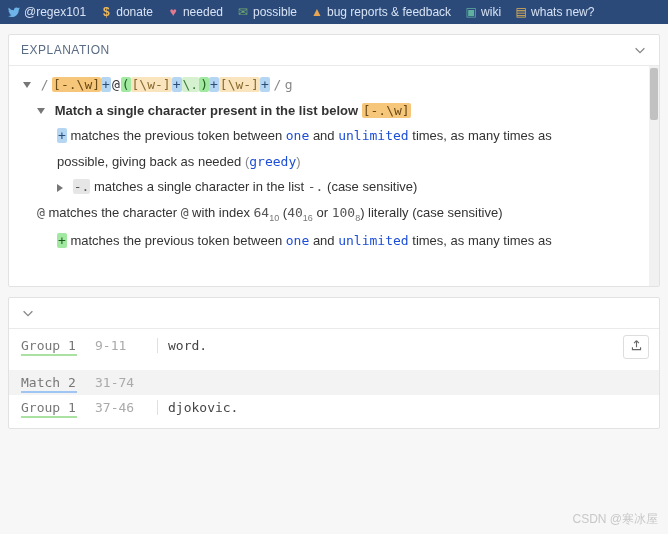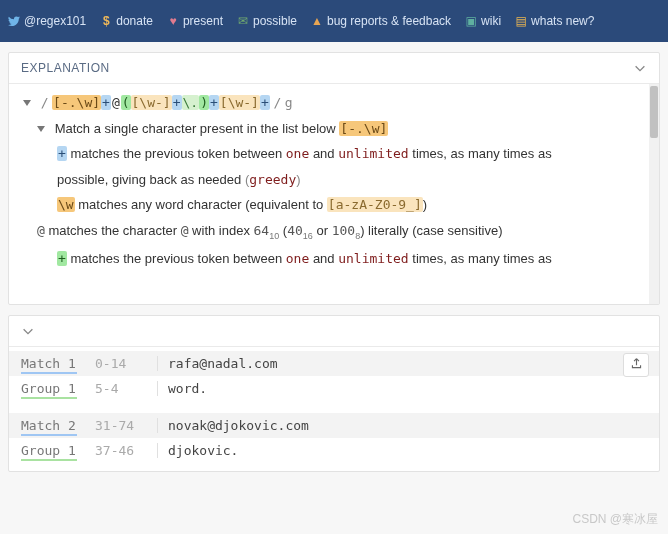--- a/index.html
+++ b/index.html
@@ -1,38 +1,38 @@
 <!DOCTYPE html>
 <html><head>
 <meta charset="utf-8">
 <style>
   * { box-sizing: border-box; margin: 0; padding: 0; }
   body { font-family: -apple-system, BlinkMacSystemFont, "Segoe UI", Arial, sans-serif; font-size: 13px; background: #f7f7f7; width: 668px; }
-  .topbar { background: #2b4a7a; height: 42px; display: flex; align-items: center; padding: 4px 8px; gap: 14px; color: #d7e3f4; font-size: 12px; }
+  .topbar { background: #2b4a7a; height: 24px; display: flex; align-items: center; padding: 4px 8px; gap: 14px; color: #d7e3f4; font-size: 12px; }
   .topbar .nav-item { display: flex; align-items: center; gap: 4px; cursor: pointer; }
   .topbar .ico { width: 12px; height: 12px; display: inline-flex; align-items: center; justify-content: center; }
   .panel { background: #fff; border: 1px solid #e2e2e2; margin: 10px 8px 0; border-radius: 2px; position: relative; }
   .panel-hdr { display: flex; align-items: center; justify-content: space-between; padding: 8px 12px; border-bottom: 1px solid #eaeaea; color: #5a6b84; font-size: 12px; letter-spacing: 0.5px; }
   .chev { width: 14px; height: 14px; color: #888; }
   .expl-body { padding: 6px 8px 6px 8px; height: 220px; overflow: hidden; position: relative; }
   .scrollbar { position: absolute; right: 0; top: 0; width: 10px; height: 100%; background: #f1f1f1; }
   .thumb { position: absolute; right: 1px; top: 2px; width: 8px; height: 52px; background: #c1c1c1; border-radius: 2px; }
   .line { padding: 3px 0 3px 6px; color: #333; line-height: 1.5; }
   .tw { display: inline-block; width: 0; height: 0; border-left: 4px solid transparent; border-right: 4px solid transparent; border-top: 6px solid #777; margin-right: 6px; vertical-align: 1px; }
   .tw.closed { border-top: 4px solid transparent; border-bottom: 4px solid transparent; border-left: 6px solid #777; border-right: 0; vertical-align: -1px; }
   .tok { font-family: ui-monospace, Menlo, Consolas, monospace; font-size: 13px; border-radius: 2px; padding: 0 1px; }
   .t-yellow { background: #f6c77a; color: #6b4a17; }
   .t-yellow-dim { background: #fae4bd; color: #8a6a2f; }
   .t-green { background: #a1e8a1; color: #1e5c1e; }
   .t-green-dim { background: #d6f1cf; color: #3a7a3a; }
   .t-blue { background: #b5d6f2; color: #2a4e77; }
   .t-gray { background: #e6e6e6; color: #555; }
   .slash { color: #888; font-family: ui-monospace, Menlo, Consolas, monospace; }
-  .bold { font-weight: 400; color: #333; }
-  .kw { color: #7f1d1d; font-family: ui-monospace, Menlo, Consolas, monospace; }
+  .bold { font-weight: 700; color: #333; }
+  .kw { color: #1d4ed8; font-family: ui-monospace, Menlo, Consolas, monospace; }
   .paren { color: #888; }
   .lit { font-family: ui-monospace, Menlo, Consolas, monospace; color: #555; }
   .sub { font-size: 9px; vertical-align: sub; color: #777; }
   .ind1 { padding-left: 20px; }
   .ind2 { padding-left: 40px; }
 
   .match-body { padding: 4px 0 8px; position: relative; }
   .export-btn { position: absolute; right: 10px; top: 6px; width: 26px; height: 24px; border: 1px solid #ddd; border-radius: 3px; background: #fff; display: flex; align-items: center; justify-content: center; color: #666; }
   .mrow { display: flex; align-items: center; padding: 5px 12px; gap: 12px; color: #444; font-family: ui-monospace, Menlo, Consolas, monospace; font-size: 13px; }
   .mrow.alt { background: #f3f3f3; }
@@ -55,21 +55,21 @@
         </svg>
       </span>
       <span>@regex101</span>
     </div>
   <div class="nav-item">
       <span class="ico" style="color:#f0b95a;font-weight:bold">$</span>
       <span>donate</span>
     </div>
   <div class="nav-item">
       <span class="ico" style="color:#e07b8f">♥</span>
-      <span>present</span>
+      <span>needed</span>
     </div>
   <div class="nav-item">
       <span class="ico" style="color:#6fa86f">✉</span>
       <span>possible</span>
     </div>
   <div class="nav-item">
       <span class="ico" style="color:#e8a552">▲</span>
       <span>bug reports &amp; feedback</span>
     </div>
   <div class="nav-item">
@@ -105,24 +105,25 @@
       <span class="tok t-yellow">[-.\w]</span>
     </div>
 
     <div class="line ind2">
       <span class="tok t-blue">+</span><span> matches the previous token between </span><span class="kw">one</span><span> and </span><span class="kw">unlimited</span><span> times, as many times as</span>
     </div>
     <div class="line ind2">
       <span>possible, giving back as needed </span><span class="paren">(</span><span class="kw">greedy</span><span class="paren">)</span>
     </div>
 
+    <div class="line ind2">
+      <span class="tw closed"></span>
+      <span class="tok t-gray">-.</span><span> matches a single character in the list </span><span class="lit">-.</span><span> (case sensitive)</span>
+    </div>
 
-    <div class="line ind2">
-      <span class="tok t-yellow">\w</span><span> matches any word character (equivalent to </span><span class="tok t-yellow-dim">[a-zA-Z0-9_]</span><span>)</span>
-    </div>
 
     <div class="line ind1">
       <span class="lit">@</span><span> matches the character </span><span class="lit">@</span><span> with index </span><span class="lit">64</span><span class="sub">10</span><span> (</span><span class="lit">40</span><span class="sub">16</span><span> or </span><span class="lit">100</span><span class="sub">8</span><span>) literally (case sensitive)</span>
     </div>
 
 
     <div class="line ind2">
       <span class="tok t-green">+</span><span> matches the previous token between </span><span class="kw">one</span><span> and </span><span class="kw">unlimited</span><span> times, as many times as</span>
     </div>
 
@@ -138,35 +139,29 @@
           <path d="M3 6l5 5 5-5"></path>
         </svg></span>
   </div>
   <div class="match-body">
     <div class="export-btn">
       <span><svg viewBox="0 0 16 16" width="13" height="13" fill="none" stroke="#666" stroke-width="1.4">
             <path d="M8 10V2m0 0L5 5m3-3l3 3M3 10v3h10v-3"></path>
           </svg></span>
     </div>
     <div id="match-rows">
-        <div class="mrow alt">
-          <div class="mlabel match">Match 1</div>
-          <div class="mrange">0-14</div>
-          <div class="mval">rafa@nadal.com</div>
-        </div>
         <div class="mrow">
           <div class="mlabel group">Group 1</div>
-          <div class="mrange">5-4</div>
+          <div class="mrange">9-11</div>
           <div class="mval">word.</div>
         </div>
         <div class="gap"></div>
         <div class="mrow alt">
           <div class="mlabel match">Match 2</div>
           <div class="mrange">31-74</div>
-          <div class="mval">novak@djokovic.com</div>
         </div>
         <div class="mrow">
           <div class="mlabel group">Group 1</div>
           <div class="mrange">37-46</div>
           <div class="mval">djokovic.</div>
         </div>
       </div>
   </div>
 </div>
 

